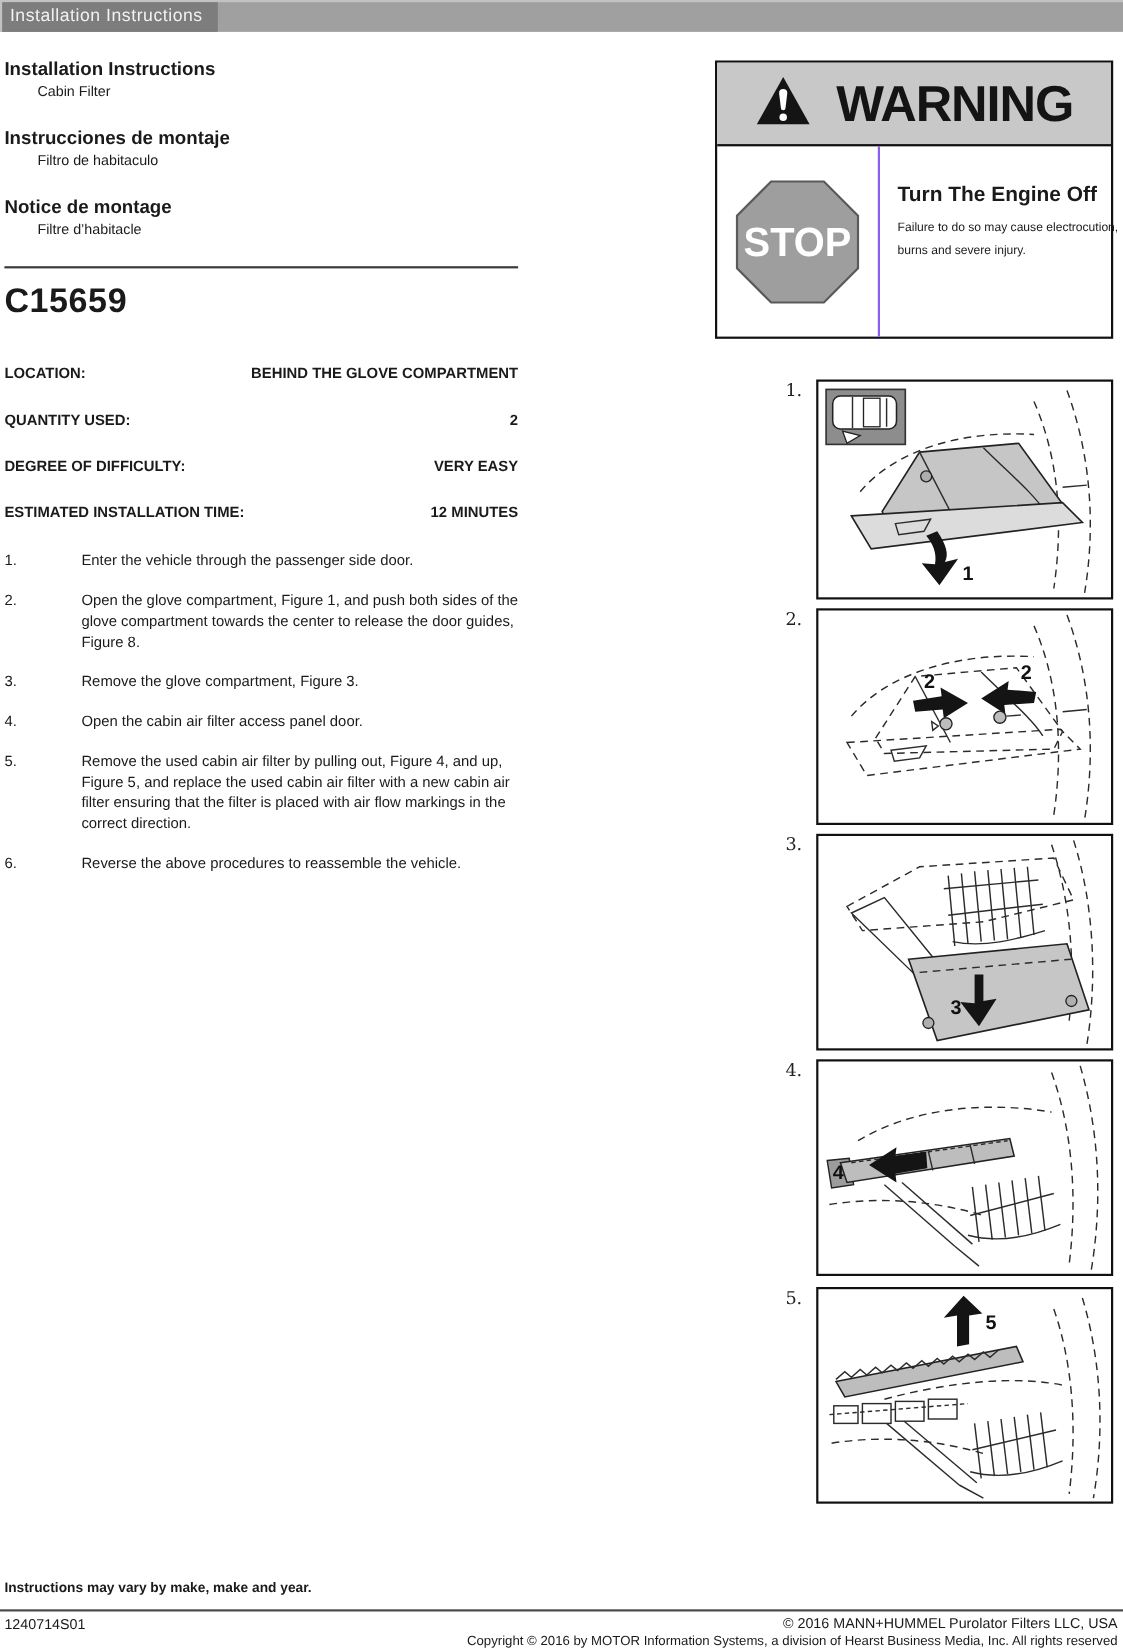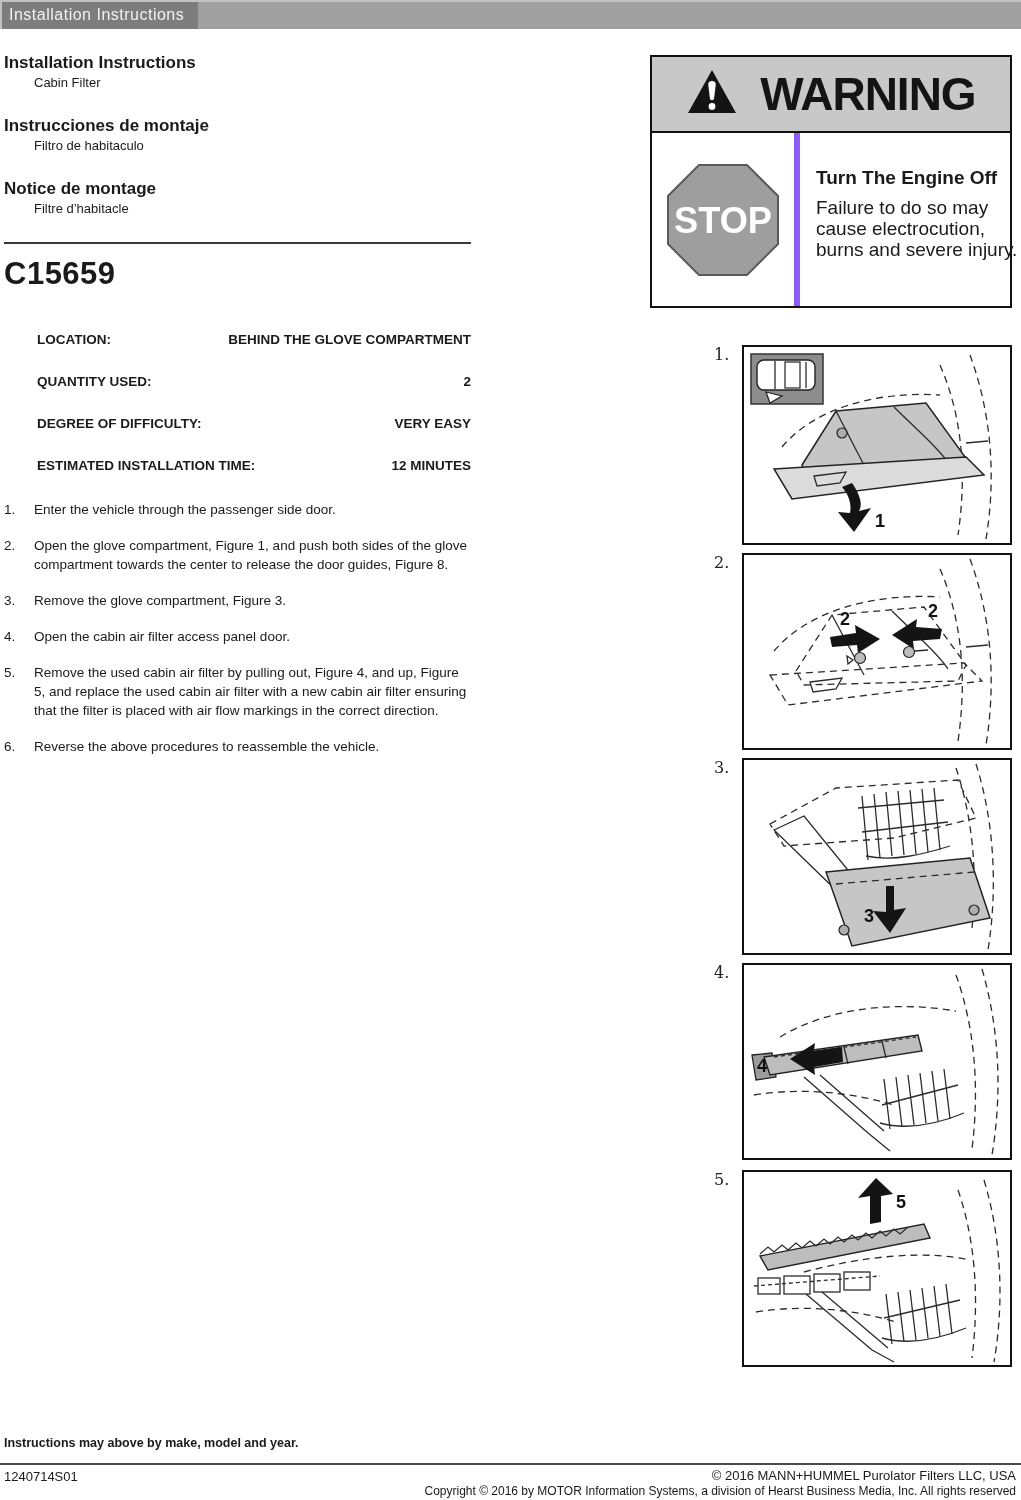--- a/index.html
+++ b/index.html
@@ -21,45 +21,45 @@
 
   
   .left-col { position:absolute; left:4px; top:53px; width:467px; }
   .lang-block { margin-bottom:24px; }
   .lang-title { font-size:17px; font-weight:bold; line-height:20px; }
   .lang-sub { font-size:13px; line-height:19px; padding-left:30px; }
   .rule { border-top:2px solid #3a3a3a; width:467px; margin-top:23px; }
   .part-number { font-size:31px; font-weight:bold; line-height:36px; margin-top:12px; letter-spacing:0.5px; }
 
   .specs { margin-top:40px; }
-  .spec-row { display:flex; justify-content:space-between; font-size:13.5px; font-weight:bold; margin-bottom:27px;margin-left:33px; }
+  .spec-row { display:flex; justify-content:space-between; font-size:13.5px; font-weight:bold; margin-bottom:27px; }
 
   .steps { margin-top:1px; }
   .step { display:flex; font-size:13.5px; line-height:19px; margin-bottom:17px; }
   .step-num { width:30px; flex:0 0 30px; }
-  .step-text { flex:1; }
+  .step-text { flex:1;margin-left:40px; }
 
   
   .warning-box {
     position:absolute; left:650px; top:55px; width:362px; height:253px;
     border:2px solid #111; background:#fff;
   }
   .warning-header {
     height:76px; background:#c8c8c8; border-bottom:2px solid #111;
     display:flex; align-items:center; justify-content:center; gap:22px;
   }
   .warning-word { font-size:46px; font-weight:bold; letter-spacing:-1px; color:#141414; }
   .warning-body { display:flex; height:173px; }
   .warning-stop-cell {
-    width:148px; flex:0 0 148px; border-right:6px solid #8b5cf6;
+    width:148px; flex:0 0 148px; border-right:2px solid #8b5cf6;
     display:flex; align-items:center; justify-content:center;
   }
   .warning-text-cell { flex:1; padding:34px 12px 0 16px; }
   .warning-heading { font-size:19px; font-weight:bold; margin-bottom:8px; }
-  .warning-para { font-size:19px; line-height:21px; width:205px; }
+  .warning-para { font-size:11px; line-height:21px; width:205px; }
 
   
   .figure { position:absolute; }
   .figure-label {
     position:absolute; left:-28px; top:0;
     font-family:"DejaVu Serif", serif; font-size:16px; color:#222;
   }
   .figure-frame {
     width:270px; border:2px solid #111; background:#fff; overflow:hidden;
   }
@@ -326,17 +326,17 @@
       <g class="sketch">
         <line x1="62" y1="122" x2="128" y2="178"></line>
         <line x1="78" y1="120" x2="144" y2="176"></line>
         <path d="M128,178 L150,190"></path>
       </g>
       <path d="M12,140 C62,132 112,138 152,150" class="sketch-dash"></path>
     </svg>
   </div>
 </div>
 
-<div class="footer-note">Instructions may above by make, model and year.</div>
+<div class="footer-note">Instructions may vary by make, make and year.</div>
 <div class="footer-rule"></div>
 <div class="footer-doc">1240714S01</div>
 <div class="footer-copy1">© 2016 MANN+HUMMEL Purolator Filters LLC, USA</div>
 <div class="footer-copy2">Copyright © 2016 by MOTOR Information Systems, a division of Hearst Business Media, Inc. All rights reserved</div>
 
 </body></html>

